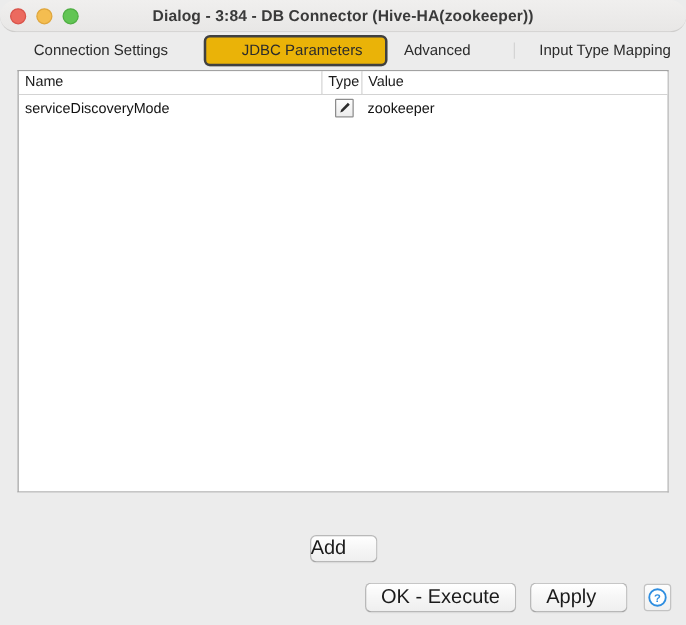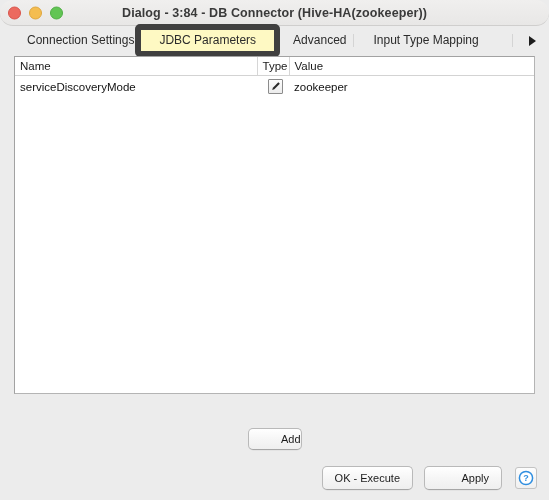--- a/index.html
+++ b/index.html
@@ -71,33 +71,33 @@
     display: flex;
     align-items: center;
     padding: 0 6px 0 14px;
     background: #ececec;
     position: relative;
     box-sizing: border-box;
   }
   .tab {
     font-size: 12px;
     color: #2b2b2b;
-    padding: 2px 0 3px 12px;
+    padding: 2px 28px 3px 12px;
     border-radius: 5px;
     border: 1px solid transparent;
     white-space: nowrap;
     line-height: 16px;
     background: transparent;
     user-select: none;
   }
   .tab.selected {
-    background: #fef9c3;
-    border: 6px solid #404040;
+    background: #eab308;
+    border: 2px solid #404040;
     box-shadow: 0 0.5px 0.5px rgba(0,0,0,0.10);
-    padding: 2px 18px 3px 18px;
+    padding: 2px 18px 3px 28px;
   }
   .tab-sep {
     width: 1px;
     height: 13px;
     background: #d4d4d4;
     margin: 0 6px;
     flex: none;
   }
   .tab-spacer { flex: 1 1 auto; }
 
@@ -199,29 +199,29 @@
     height: 38px;
     min-height: 38px;
     display: flex;
     align-items: center;
     justify-content: center;
     gap: 14px;
   }
 
   .btn {
     font-family: "Liberation Sans", sans-serif;
-    font-size: 11px;
+    font-size: 16px;
     color: #1b1b1b;
     background: linear-gradient(to bottom, #ffffff, #f5f5f5 55%, #efefef);
     border: 1px solid #b9b9b9;
     border-bottom-color: #a6a6a6;
     border-radius: 5px;
     padding: 3px 0;
     min-width: 54px;
-    text-align: right;
+    text-align: left;
     line-height: 14px;
     box-shadow: 0 0.5px 0.5px rgba(0,0,0,0.07);
     user-select: none;
     box-sizing: border-box;
   }
   .btn.wide { min-width: 62px; }
 
   
   .footer {
     height: 42px;

